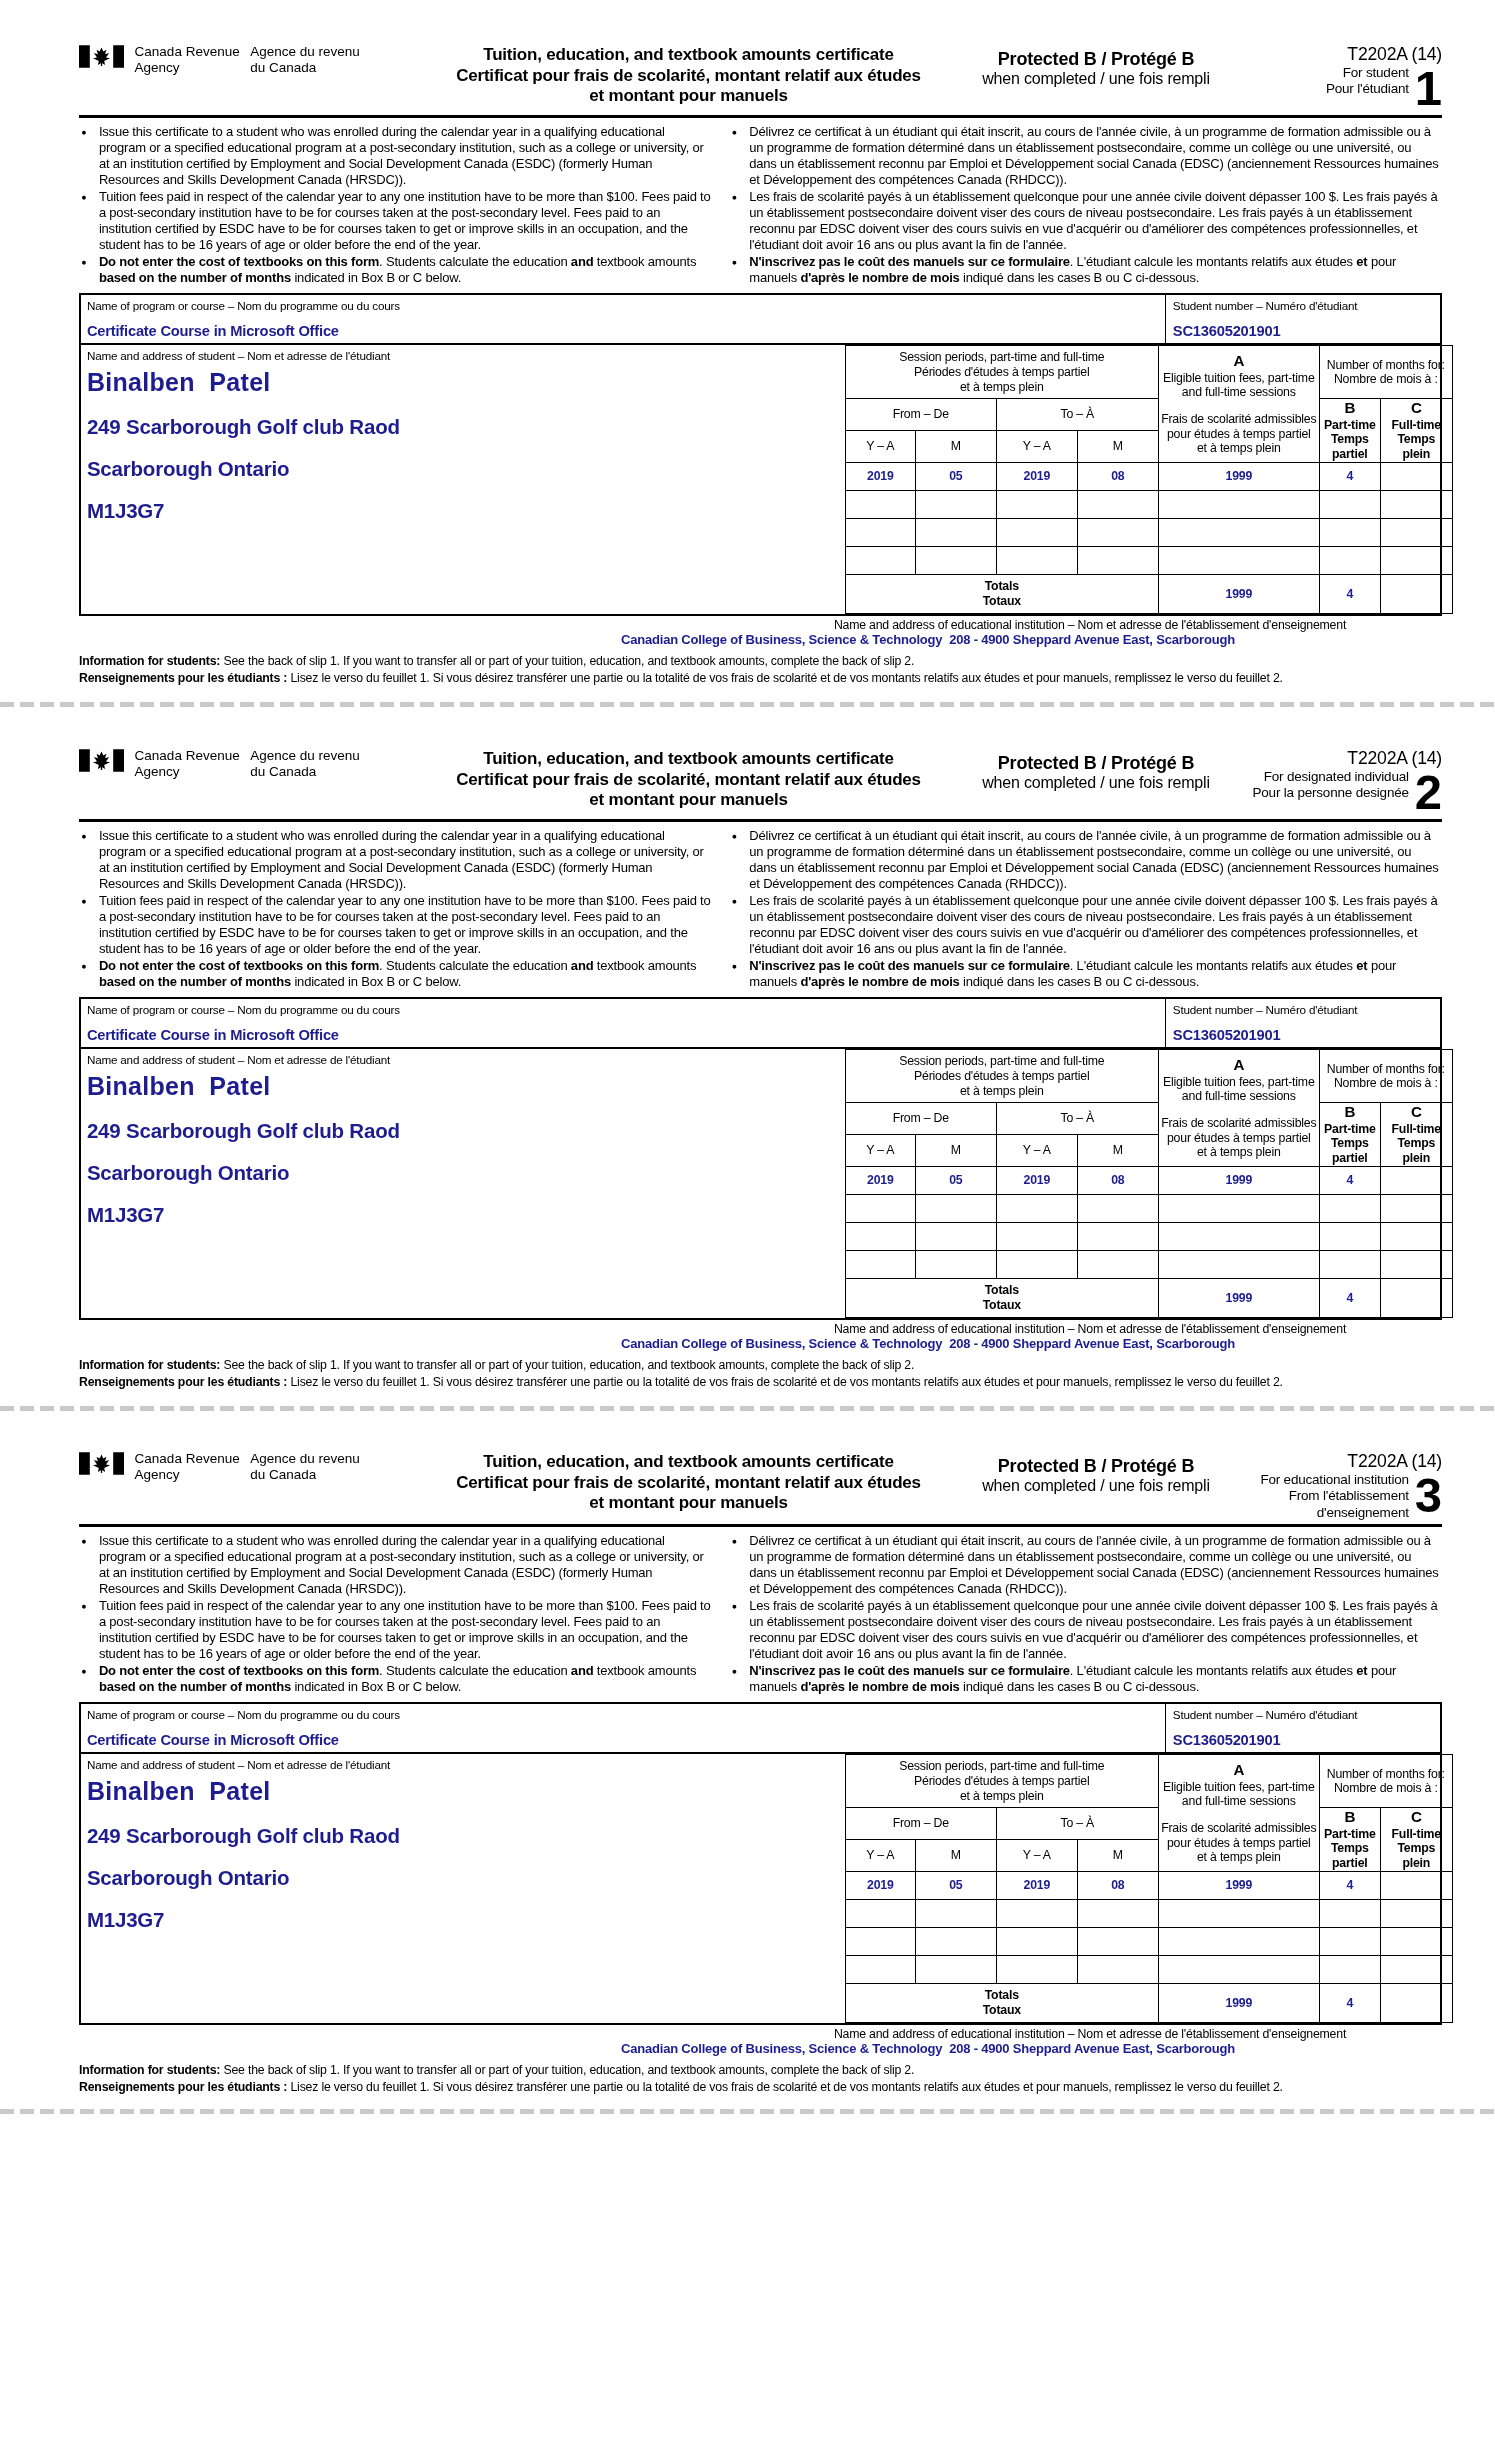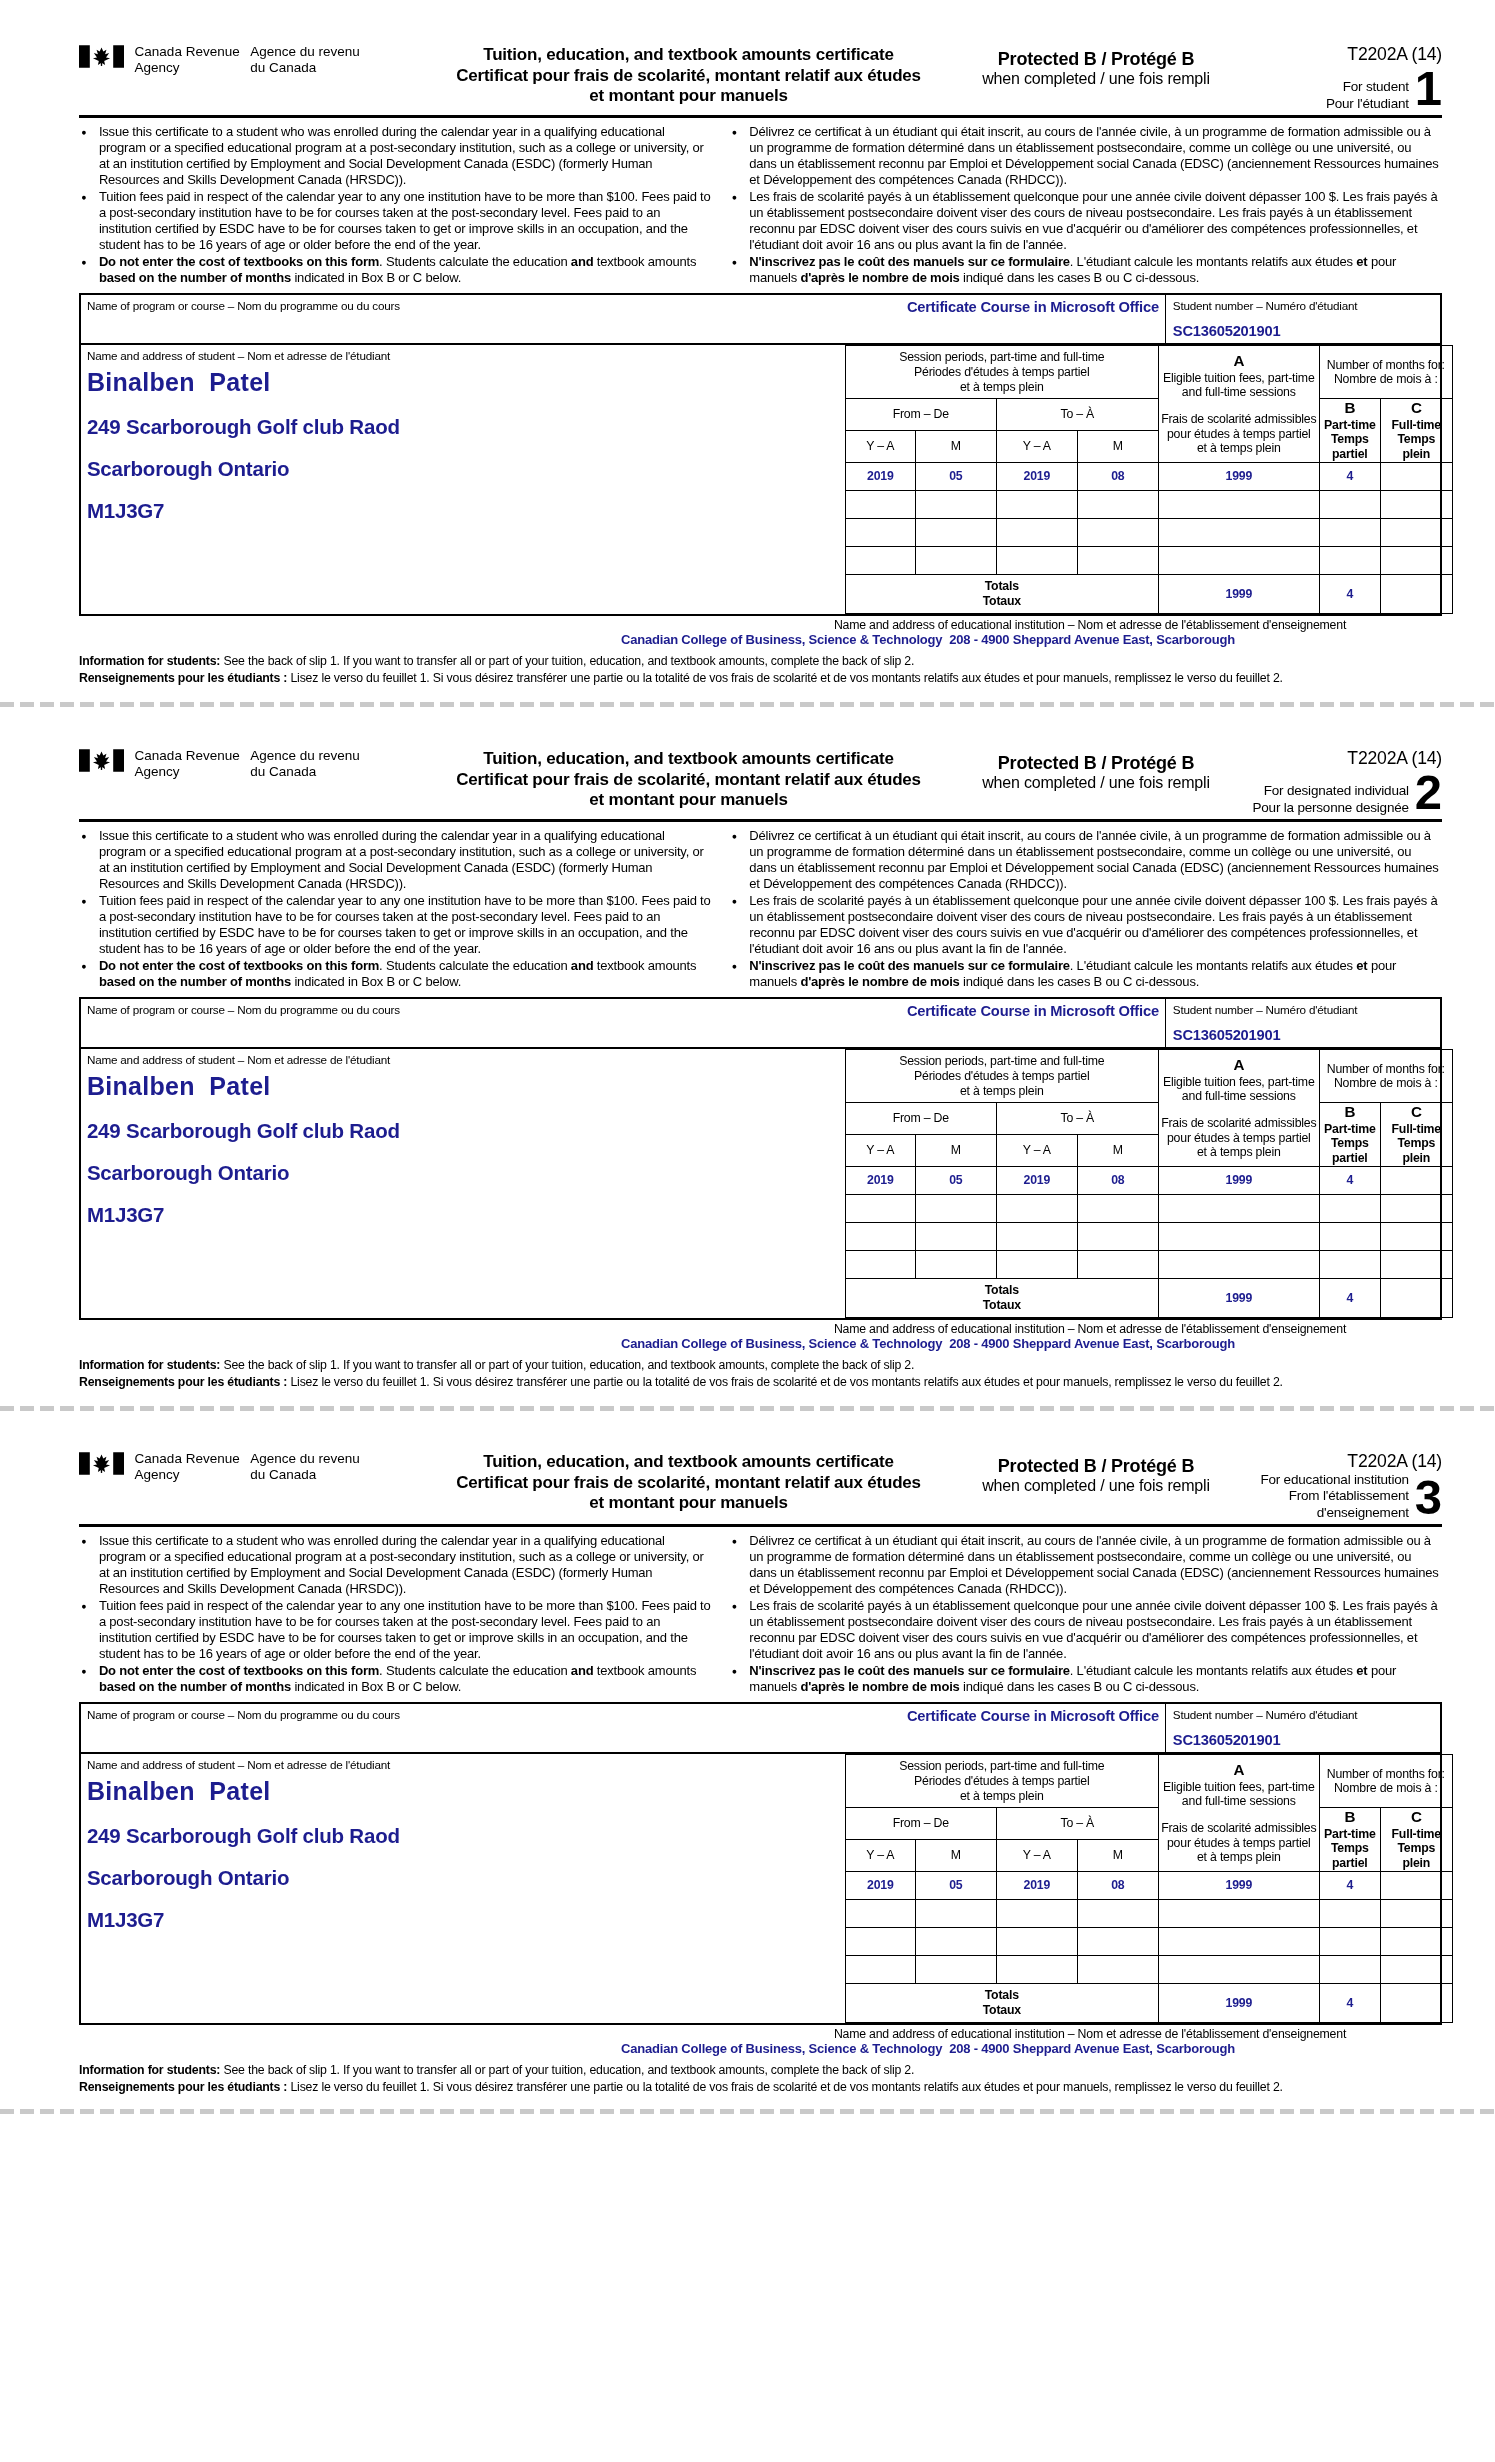--- a/index.html
+++ b/index.html
@@ -23,37 +23,37 @@
   .hdr{display:flex;align-items:flex-start;min-height:63px;}
   .logo{display:flex;align-items:flex-start;gap:10.6px;width:328px;flex:0 0 auto;}
   .flag{width:45px;height:27px;flex:0 0 auto;}
   .agcol{font-size:13.5px;line-height:1.15;padding-top:1.2px;}
   .title{flex:1 1 auto;text-align:center;font-weight:bold;font-size:17px;line-height:1.2;letter-spacing:-0.2px;padding-top:2.3px;}
   .prot{width:252px;flex:0 0 auto;text-align:center;padding-top:5.9px;}
   .prot .p1{font-weight:bold;font-size:18px;letter-spacing:-0.2px;}
   .prot .p2{font-size:16px;letter-spacing:-0.2px;}
   .code{width:220px;flex:0 0 auto;text-align:right;padding-top:1.2px;}
   .t2202{font-size:17.6px;letter-spacing:-0.2px;}
-  .cfrow{display:flex;justify-content:flex-end;align-items:flex-end;gap:5.9px;}
+  .cfrow{display:flex;justify-content:flex-end;align-items:flex-start;gap:5.9px;}
   .cflines{font-size:13.5px;line-height:1.2;text-align:right;letter-spacing:-0.2px;}
   .bignum{font-size:49px;font-weight:bold;line-height:0.95;}
 
   .rule{height:2.9px;background:#000;margin:3.5px 0 5.9px 0;}
 
   
   .bullets{display:flex;gap:16.4px;margin-bottom:5.9px;}
   .bcol-en{width:634px;flex:0 0 auto;}
   .bcol-fr{flex:1 1 auto;}
   .bullet{display:flex;margin-bottom:1.2px;}
   .dot{flex:0 0 17.6px;font-size:8.8px;line-height:16px;padding-left:2.3px;}
   .btxt{flex:1 1 auto;font-size:13px;line-height:16px;letter-spacing:-0.2px;}
 
   
   .progrow{display:flex;border:2.3px solid #000;height:48px;}
-  .progcell{flex:0 0 1072px;border-right:1.8px solid #000;padding:3.5px 5.9px;display:flex;flex-direction:row;justify-content:space-between;}
+  .progcell{flex:0 0 1072px;border-right:1.8px solid #000;padding:3.5px 5.9px;display:flex;flex-direction:column;justify-content:space-between;}
   .snumcell{flex:1 1 auto;padding:3.5px 7px;display:flex;flex-direction:column;justify-content:space-between;}
   .lbl{font-size:11.7px;letter-spacing:-0.2px;}
   .bluebig{font-size:14.7px;font-weight:bold;letter-spacing:-0.2px;padding-bottom:1.2px;}
 
   
   .mainbox{display:flex;border:2.3px solid #000;border-top:0;}
   .studentcell{flex:0 0 752px;padding:3.5px 5.9px;}
   .sname{font-size:25px;font-weight:bold;letter-spacing:0.3px;white-space:pre-wrap;margin-top:5.9px;}
   .saddr{font-size:20.5px;font-weight:bold;letter-spacing:-0.2px;margin-top:18px;white-space:pre-wrap;}
 

